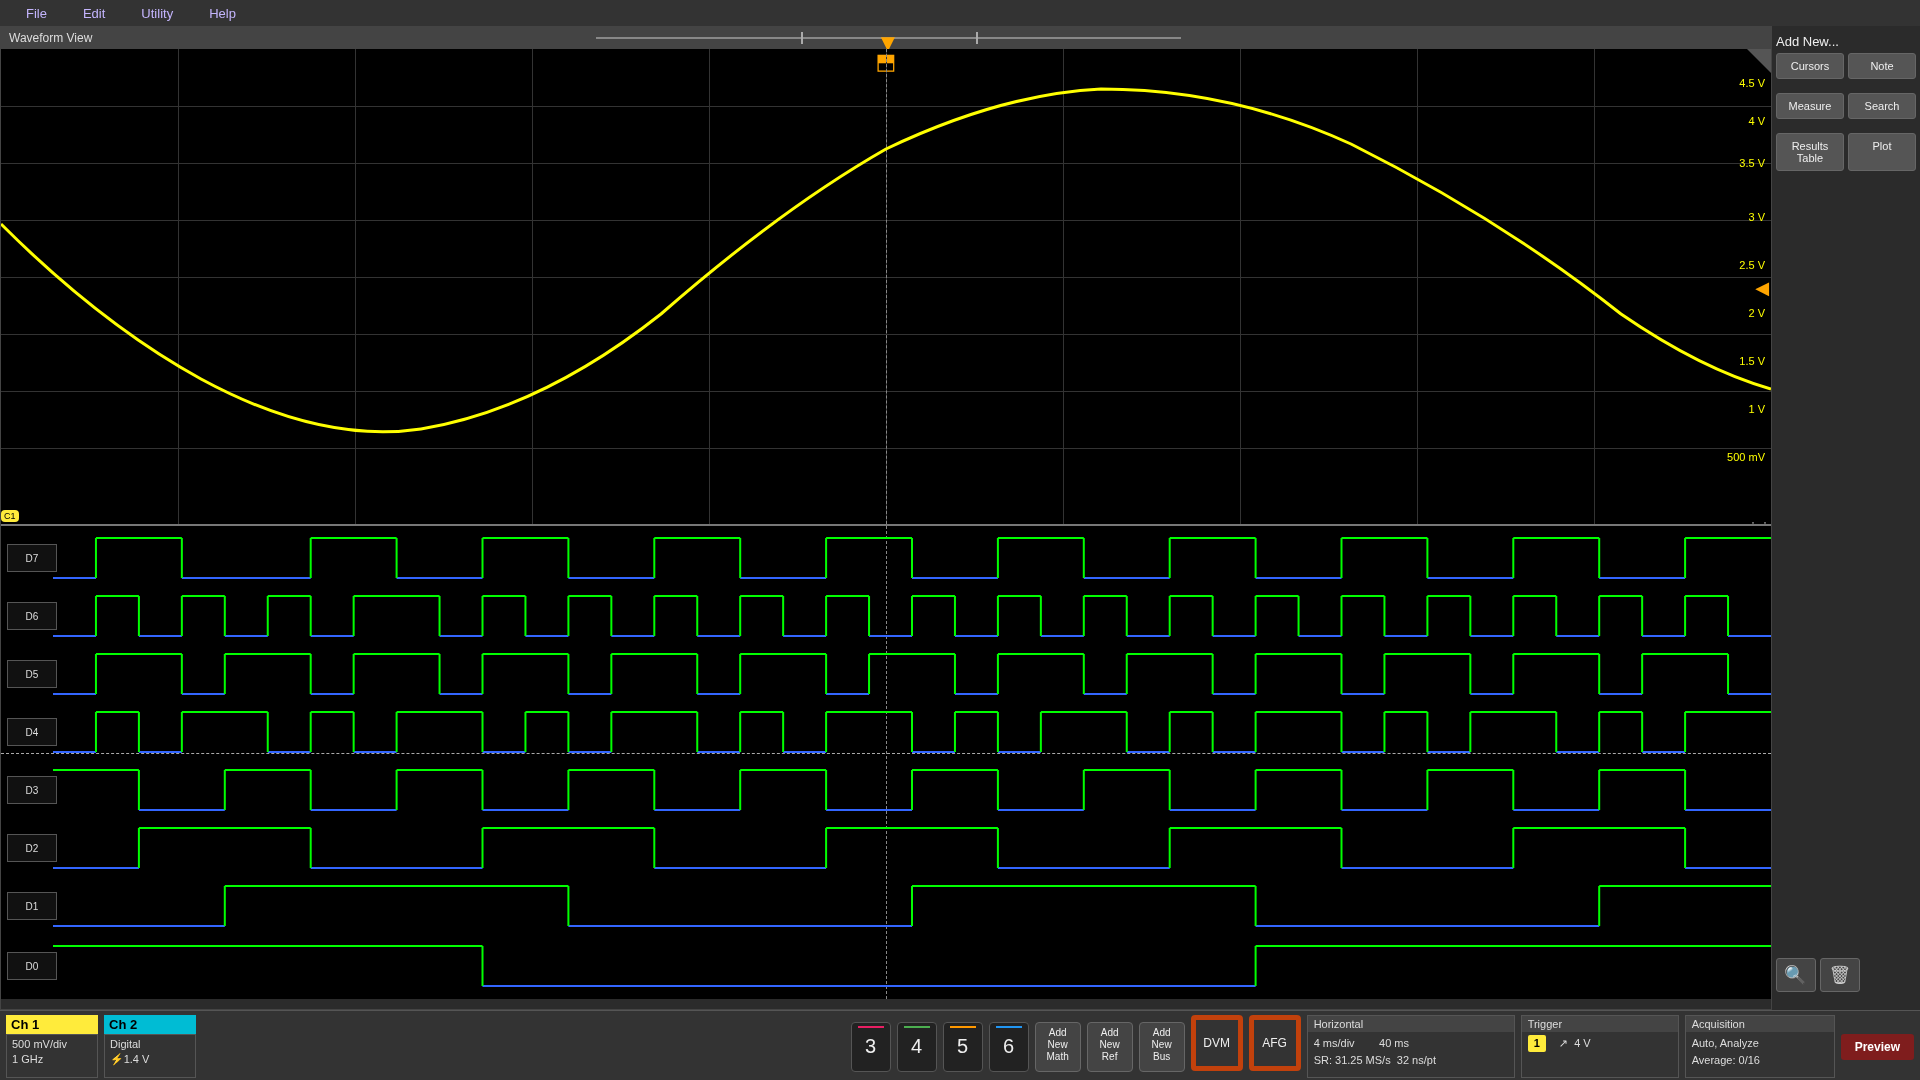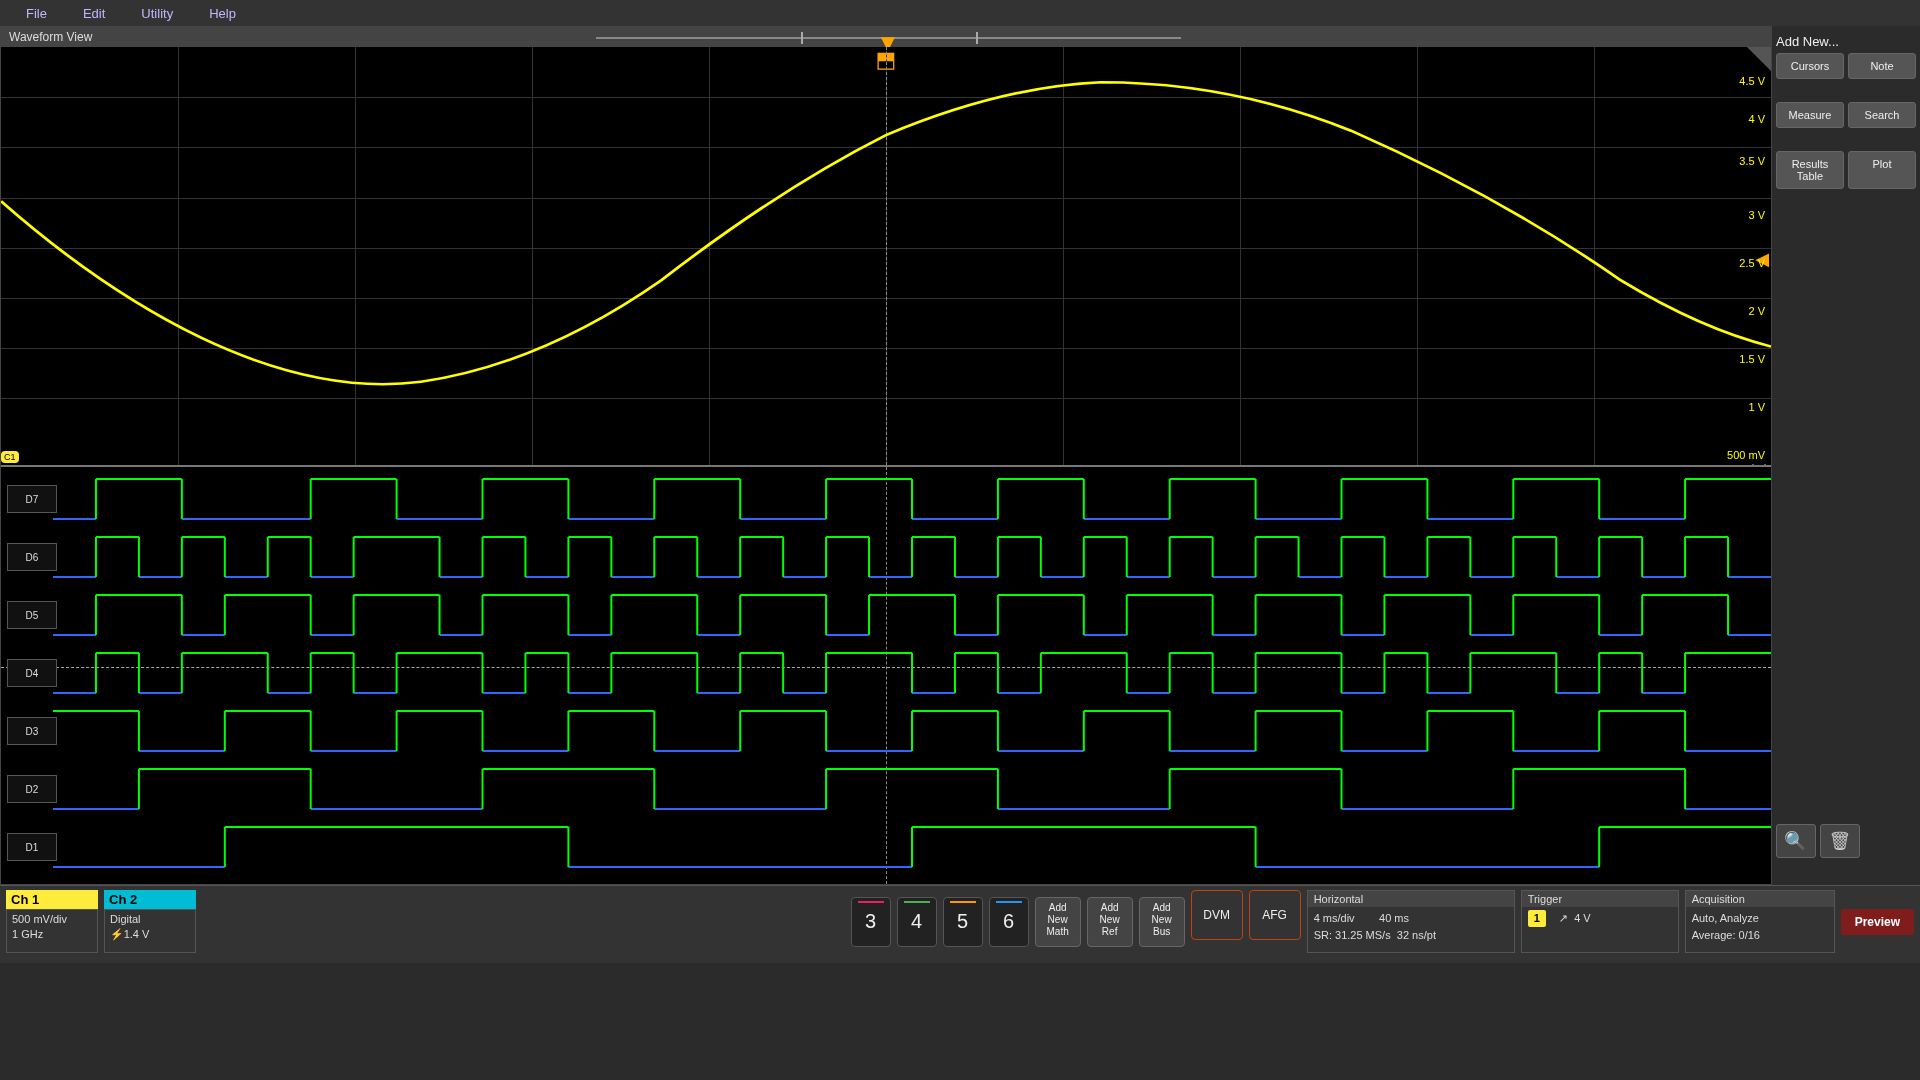--- a/index.html
+++ b/index.html
@@ -1,19 +1,19 @@
 <!DOCTYPE html>
 <html><head>
 <meta charset="utf-8">
 <style>
 *{margin:0;padding:0;box-sizing:border-box;font-family:Arial,sans-serif;user-select:none}
 body{background:#2b2b2b;color:#ddd;width:1920px;height:1080px;overflow:hidden;font-size:12px}
 .menubar{height:26px;background:#333;display:flex;align-items:center;padding:0 8px;font-size:13px}
 .menubar .mi{padding:4px 18px;cursor:pointer;color:#c4b5fd}
-.main{display:flex;height:859px}
+.main{display:flex;height:984px}
 .viewport{width:1772px;display:flex;flex-direction:column;border:1px solid #444}
 .wv-title{background:#444;color:#ddd;font-size:12px;padding:2px 8px;height:22px;display:flex;align-items:center;position:relative}
 .scroll-track{position:absolute;left:595px;width:585px;top:10px;height:2px;background:#888}
 .scroll-track .bl{position:absolute;width:2px;height:12px;background:#aaa;top:-5px}
 .trig-indicator{position:absolute;left:875px;top:2px;color:#ffa500;font-size:24px}
 .analog-view{background:#000;height:475px;position:relative;overflow:hidden}
 .grid-line{position:absolute;background:#333}
 .grid-v{width:1px;height:100%}
 .grid-h{height:1px;width:100%}
 .center-v{left:50%;width:1px;height:100%;border-left:1px dashed #888}
@@ -31,40 +31,40 @@
 .d-label{width:50px;height:28px;background:#111;border:1px solid #555;display:flex;align-items:center;justify-content:center;color:#ddd;font-size:10px;margin-left:6px}
 .d-wave{position:absolute;left:52px;right:0;height:56px}
 .d-wave svg{width:100%;height:100%}
 .d-wave path.hi{fill:none;stroke:#0f0;stroke-width:2}
 .d-wave path.lo{fill:none;stroke:#36f;stroke-width:2}
 .dig-center{position:absolute;left:50%;top:0;width:1px;height:100%;border-left:1px dashed #888}
 .dig-mid{position:absolute;top:48%;width:100%;height:1px;border-top:1px dashed #aaa}
 .dots-handle{position:absolute;right:1px;top:50%;color:#888;font-size:14px;letter-spacing:-2px}
 .sidebar{width:148px;background:#2b2b2b;padding:4px;display:flex;flex-direction:column}
 .sb-title{font-size:13px;padding:4px 0;color:#eee}
-.sb-row{display:flex;gap:4px;margin-bottom:23px}
+.sb-row{display:flex;gap:4px;margin-bottom:14px}
 .sb-btn{flex:1;background:#555;border:1px solid #666;color:#eee;font-size:11px;padding:6px 2px;text-align:center;border-radius:3px;cursor:pointer}
 .sb-spacer{flex:1}
 .sb-icon{width:40px;height:34px;background:#444;border:1px solid #666;border-radius:3px;display:flex;align-items:center;justify-content:center;font-size:18px;cursor:pointer;color:#ccc}
 .bottombar{height:78px;background:#333;display:flex;align-items:stretch;gap:6px;padding:4px 6px 10px 6px;border-top:1px solid #555}
 .ch-badge{width:92px;display:flex;flex-direction:column}
 .ch-badge .hdr{font-size:13px;padding:2px 5px;font-weight:bold;color:#000}
 .ch-badge .body{background:#333;border:1px solid #555;flex:1;padding:2px 5px;font-size:11px;color:#ddd;line-height:1.4}
 .ch1 .hdr{background:#ffeb3b}
 .ch2 .hdr{background:#00bcd4}
 .gap-flex{flex:1}
 .num-btns{display:flex;gap:6px;align-items:center}
 .num-btn{width:40px;height:50px;background:#222;border:1px solid #555;border-radius:4px;display:flex;align-items:center;justify-content:center;font-size:20px;color:#eee;cursor:pointer;position:relative}
 .num-btn .stripe{position:absolute;top:3px;left:6px;right:6px;height:2px}
 .n3 .stripe{background:#e91e63}
 .n4 .stripe{background:#4caf50}
 .n5 .stripe{background:#ff9800}
 .n6 .stripe{background:#2196f3}
 .add-btn{width:46px;height:50px;background:#444;border:1px solid #666;border-radius:4px;font-size:10px;color:#eee;text-align:center;padding-top:4px;cursor:pointer;line-height:1.2}
-.txt-btn{width:52px;height:50px;background:#333;border:1px solid #c2410c;border-radius:4px;display:flex;align-items:center;justify-content:center;font-size:12px;color:#eee;cursor:pointer}
+.txt-btn{width:52px;height:56px;background:#333;border:5px solid #c2410c;border-radius:4px;display:flex;align-items:center;justify-content:center;font-size:12px;color:#eee;cursor:pointer}
 .panel{background:#333;border:1px solid #555;display:flex;flex-direction:column;font-size:11px;min-width:150px}
 .panel .ph{background:#444;padding:2px 6px;color:#ddd;font-size:11px}
 .panel .pb{padding:3px 6px;line-height:1.5;color:#ddd}
 .panel.horiz{width:208px}
 .panel.trig{width:158px}
 .panel.acq{width:150px}
 .trig-badge{display:inline-block;background:#ffeb3b;color:#000;padding:0 6px;border-radius:2px;font-weight:bold;margin-right:6px}
 .trig-slope{margin-left:4px}
 .preview-btn{background:#7f1d1d;color:#fff;padding:6px 14px;border-radius:3px;font-size:12px;cursor:pointer;align-self:center;font-weight:bold}
 .ch-marker{position:absolute;left:0;bottom:2px;background:#ffeb3b;color:#000;font-size:9px;padding:1px 3px;border-radius:4px}

